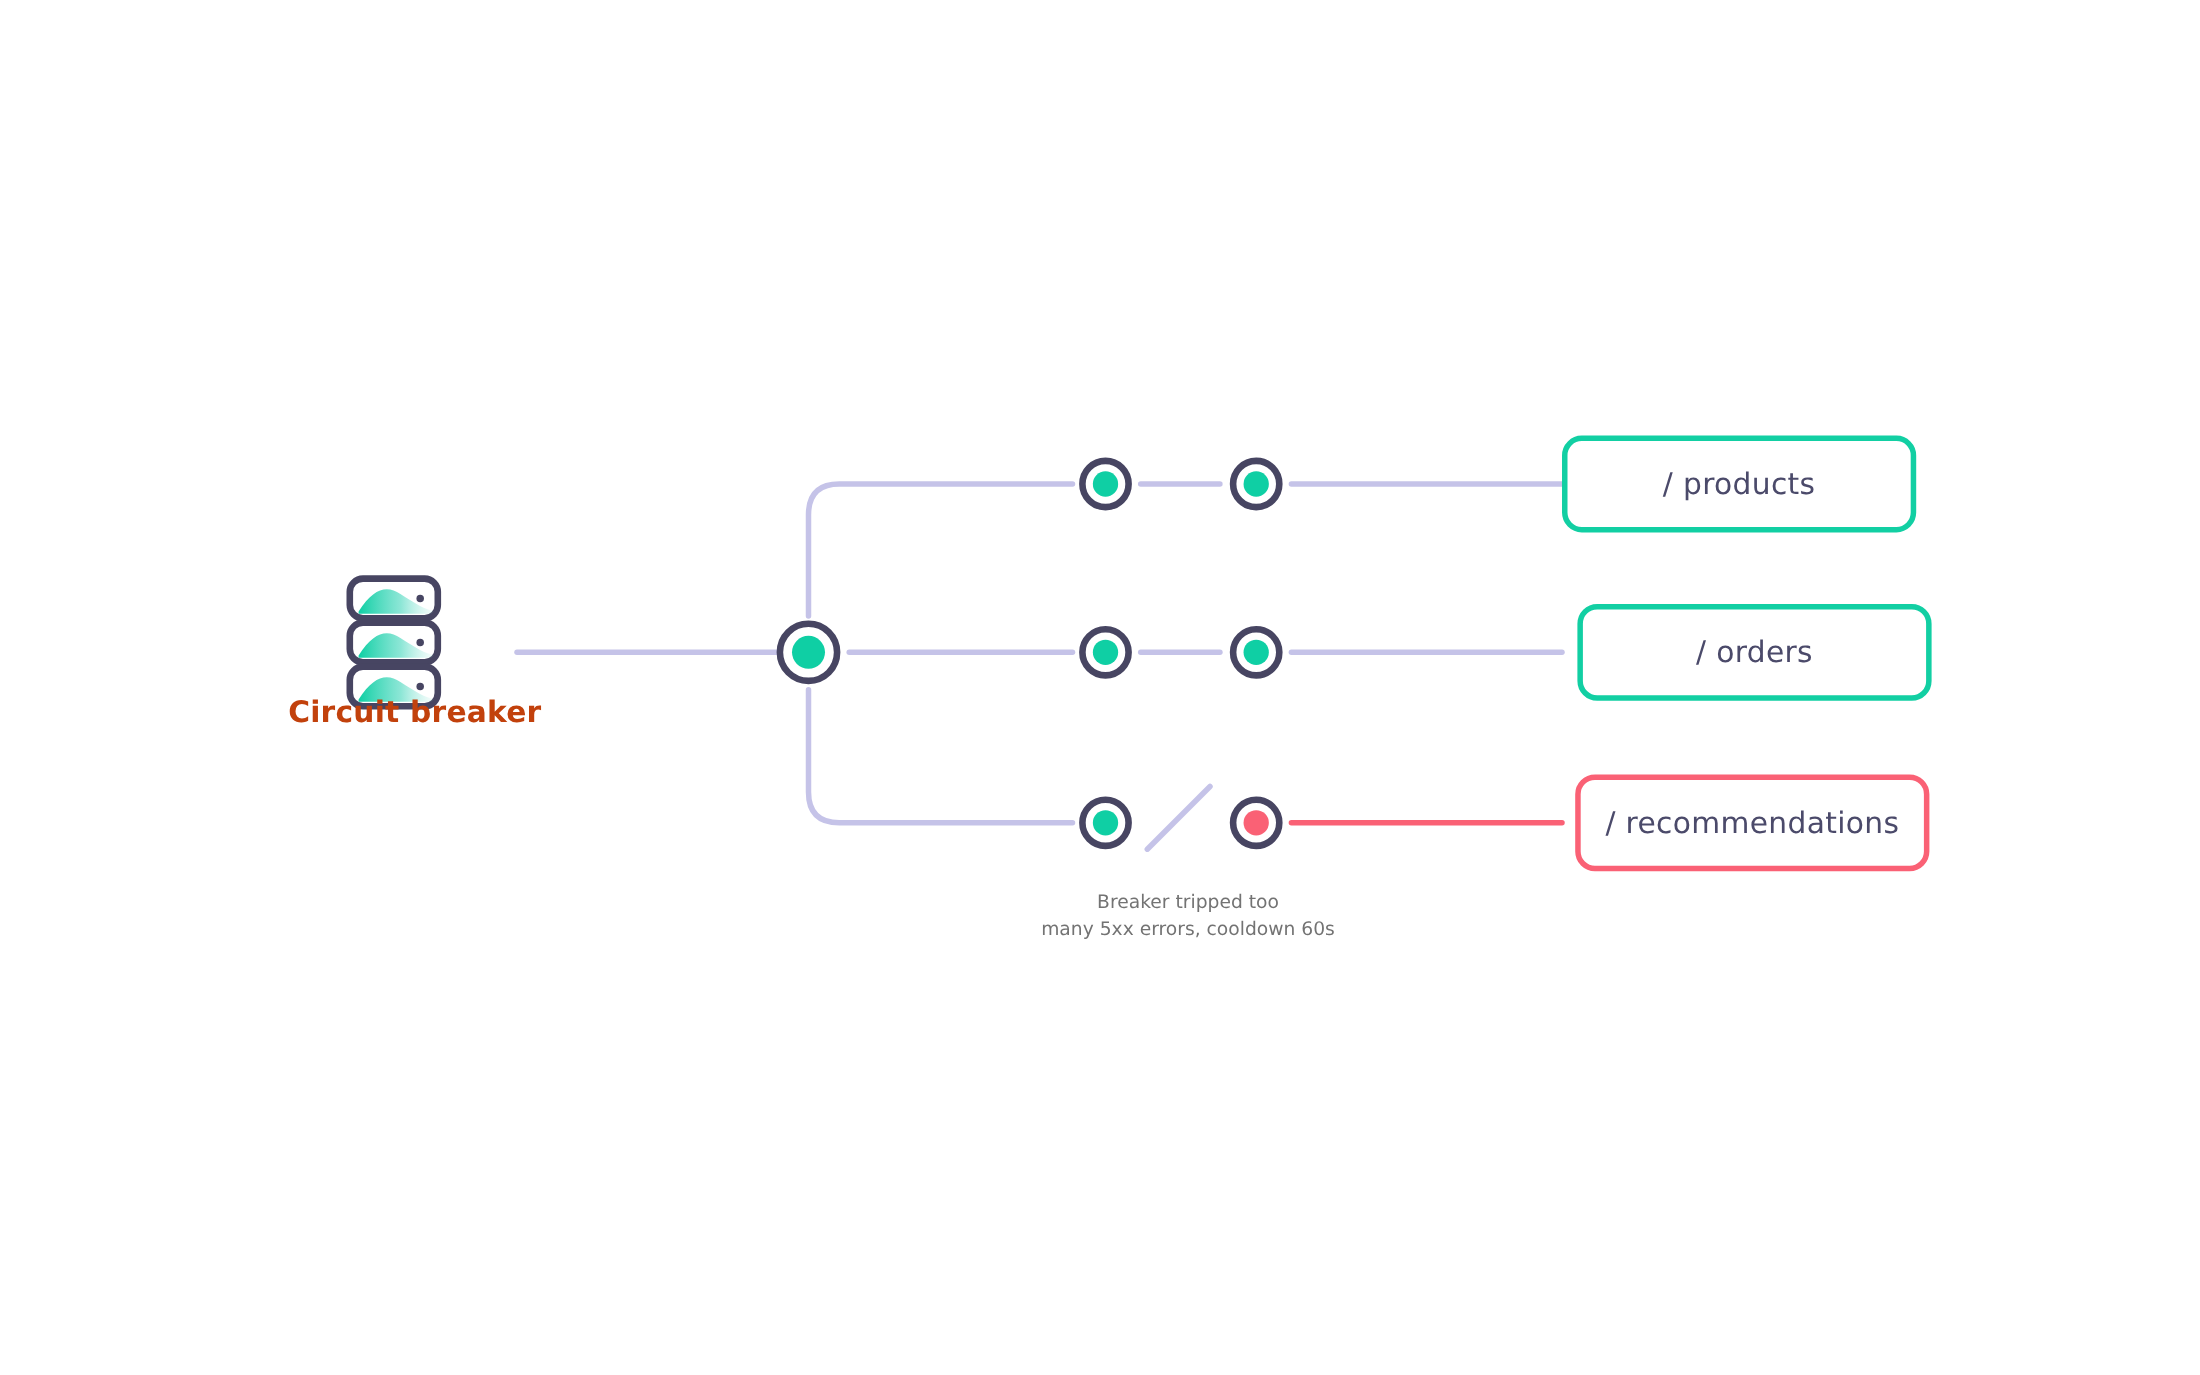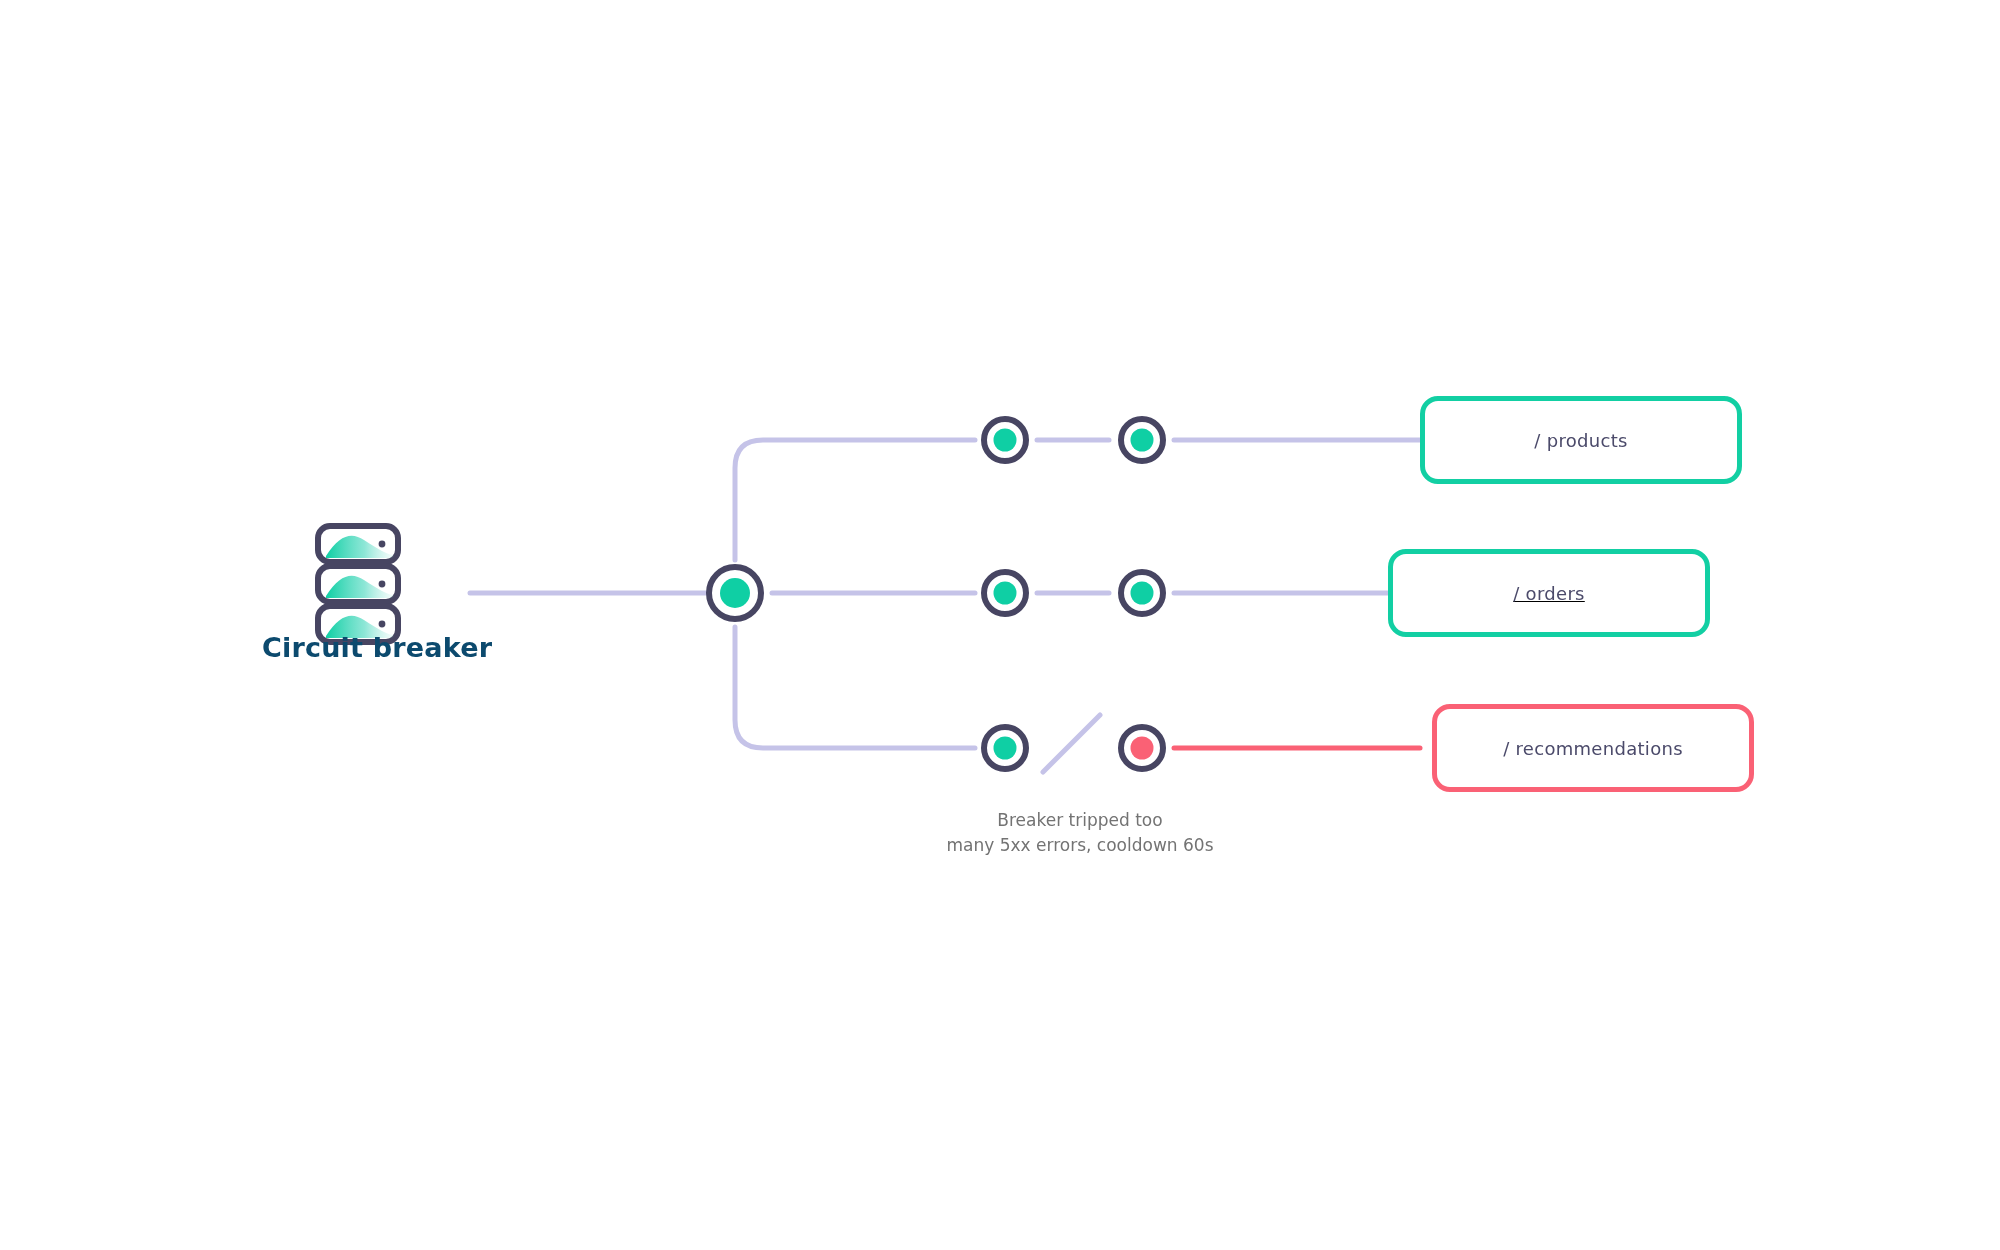--- a/index.html
+++ b/index.html
@@ -22,42 +22,42 @@
     left: 0;
     top: 0;
     width: 2000px;
     height: 1250px;
   }
   .node-label {
     position: absolute;
     font-family: "DejaVu Sans", sans-serif;
     font-weight: bold;
     font-size: 27px;
-    color: #0c4a6e;
+    color: #c2410c;
     letter-spacing: 0.2px;
     white-space: nowrap;
   }
   .endpoint-box {
     position: absolute;
     box-sizing: border-box;
     background: #ffffff;
     border-radius: 18px;
     display: flex;
     align-items: center;
     justify-content: center;
   }
   .endpoint-box.ok {
     border: 5px solid #12CFA3;
   }
   .endpoint-box.failed {
     border: 5px solid #FA6175;
   }
   .endpoint-text {
     font-family: "DejaVu Sans", sans-serif;
-    font-size: 18px;
+    font-size: 27px;
     color: #4b4a6a;
     letter-spacing: 0.3px;
     white-space: nowrap;
   }
   .caption {
     position: absolute;
     text-align: center;
     font-family: "DejaVu Sans", sans-serif;
     font-size: 17px;
     line-height: 1.45;
@@ -167,21 +167,21 @@
       </g>
     </g>
   </svg>
 
   <div class="node-label" style="left: 262px; top: 632px;">Circuit breaker</div>
 
   <div class="endpoint-box ok" style="left: 1420px; top: 396px; width: 322px; height: 88px;">
     <span class="endpoint-text">/ products</span>
   </div>
 
-  <div class="endpoint-box ok" style="left: 1388px; top: 549px; width: 322px; height: 88px; text-decoration: underline;">
+  <div class="endpoint-box ok" style="left: 1434px; top: 549px; width: 322px; height: 88px;">
     <span class="endpoint-text">/ orders</span>
   </div>
 
   <div class="endpoint-box failed" style="left: 1420px; top: 704px; width: 322px; height: 88px; margin-left: 12px;">
     <span class="endpoint-text">/ recommendations</span>
   </div>
 
   <div class="caption" style="left: 880px; top: 808px; width: 400px;">Breaker tripped too
 many 5xx errors, cooldown 60s</div>
 

